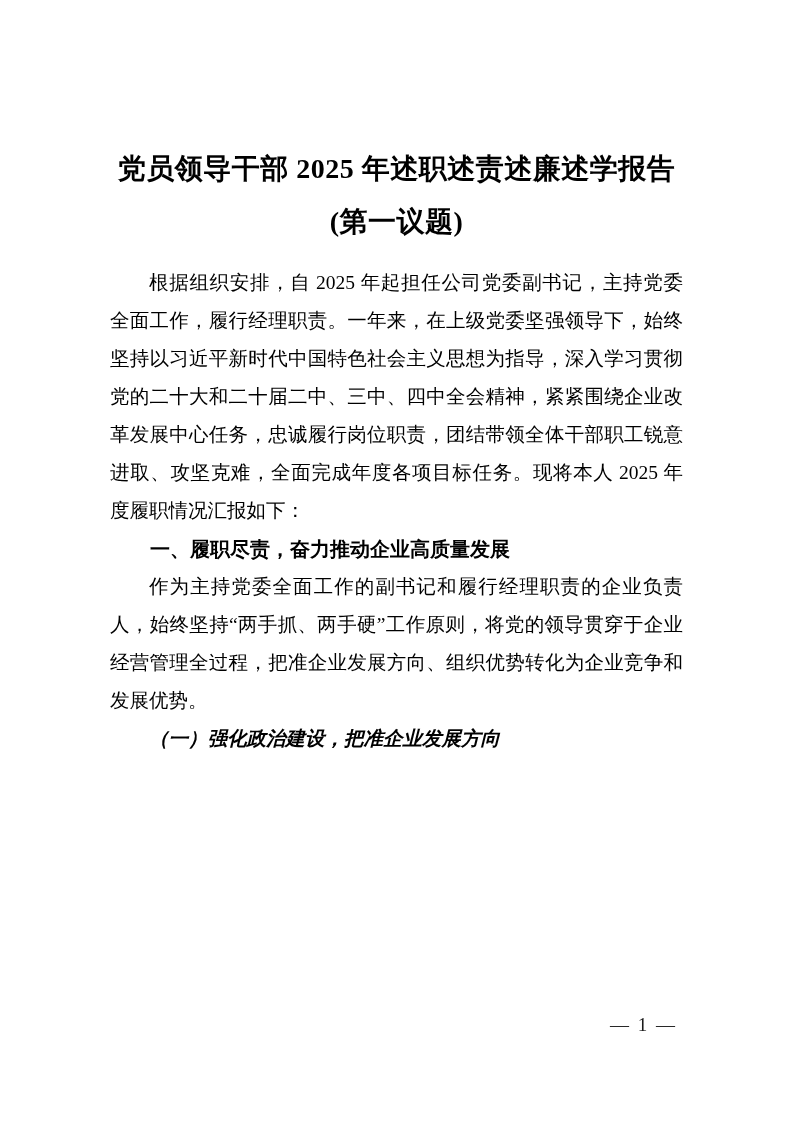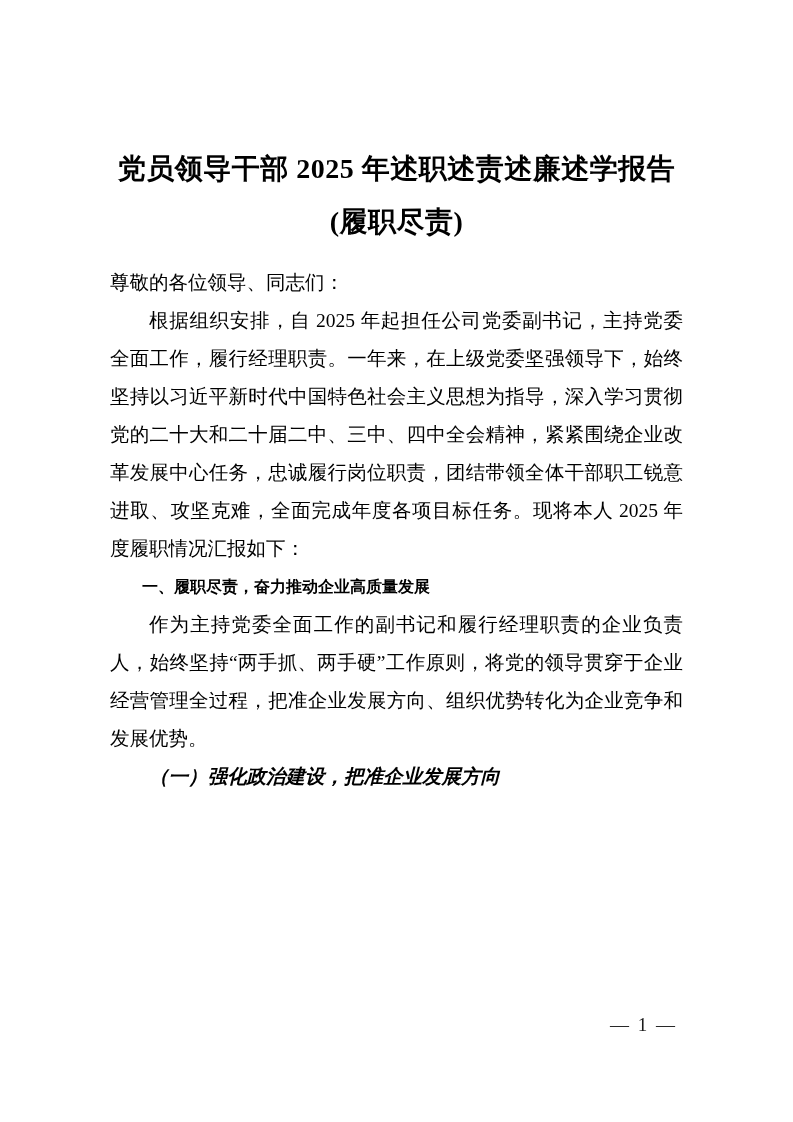--- a/index.html
+++ b/index.html
@@ -34,21 +34,21 @@
   .content p {
     margin: 0;
     padding: 0;
   }
   .indent {
     text-indent: 2em;
   }
   .heading-black {
     font-family: "Liberation Sans", "DejaVu Sans", sans-serif;
     font-weight: 700;
-    font-size: 16px;
+    font-size: 20px;
     text-indent: 2em;
   }
   .heading-kai {
     font-style: italic;
     font-weight: 700;
     text-indent: 2em;
   }
   .page-number {
     position: absolute;
     right: 116px;
@@ -59,25 +59,24 @@
     letter-spacing: 2px;
   }
 </style>
 </head>
 <body>
 
 <div class="page">
 
   <div class="doc-title">
     <div>党员领导干部 2025 年述职述责述廉述学报告</div>
-    <div>(履职尽责)</div>
+    <div>(第一议题)</div>
   </div>
 
   <div class="content">
-    <p>尊敬的各位领导、同志们：</p>
     <p class="indent">根据组织安排，自 2025 年起担任公司党委副书记，主持党委全面工作，履行经理职责。一年来，在上级党委坚强领导下，始终坚持以习近平新时代中国特色社会主义思想为指导，深入学习贯彻党的二十大和二十届二中、三中、四中全会精神，紧紧围绕企业改革发展中心任务，忠诚履行岗位职责，团结带领全体干部职工锐意进取、攻坚克难，全面完成年度各项目标任务。现将本人 2025 年度履职情况汇报如下：</p>
     <p class="heading-black">一、履职尽责，奋力推动企业高质量发展</p>
     <p class="indent">作为主持党委全面工作的副书记和履行经理职责的企业负责人，始终坚持“两手抓、两手硬”工作原则，将党的领导贯穿于企业经营管理全过程，把准企业发展方向、组织优势转化为企业竞争和发展优势。</p>
     <p class="heading-kai">（一）强化政治建设，把准企业发展方向</p>
   </div>
 
   <div class="page-number">— 1 —</div>
 
 </div>
 

